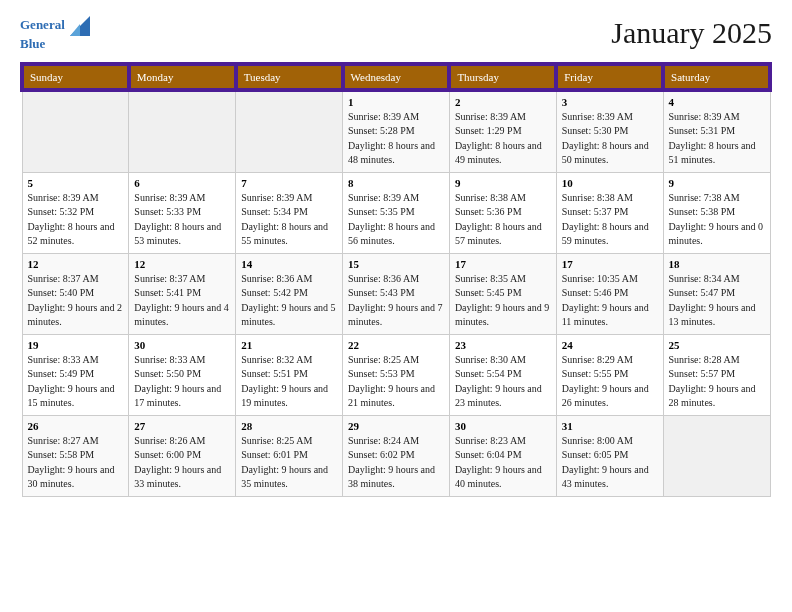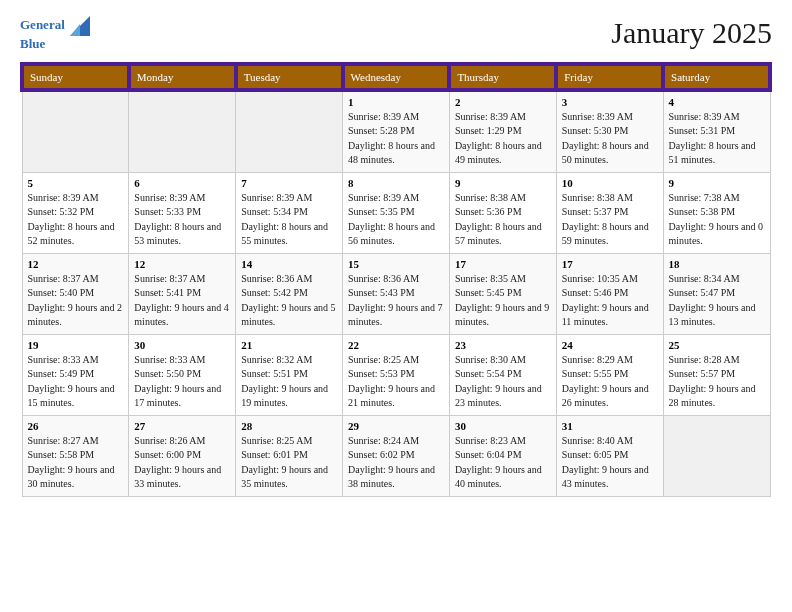--- a/index.html
+++ b/index.html
@@ -333,21 +333,21 @@
           </td>
           <td>
             <span class="day-num">30</span>
             <div class="day-info">Sunrise: 8:23 AM
 Sunset: 6:04 PM
 Daylight: 9 hours
 and 40 minutes.</div>
           </td>
           <td>
             <span class="day-num">31</span>
-            <div class="day-info">Sunrise: 8:40 AM
+            <div class="day-info">Sunrise: 8:00 AM
 Sunset: 6:05 PM
 Daylight: 9 hours
 and 43 minutes.</div>
           </td>
           <td class="empty-cell"></td>
         </tr>
       </tbody>
   </table>
 </div>
 

